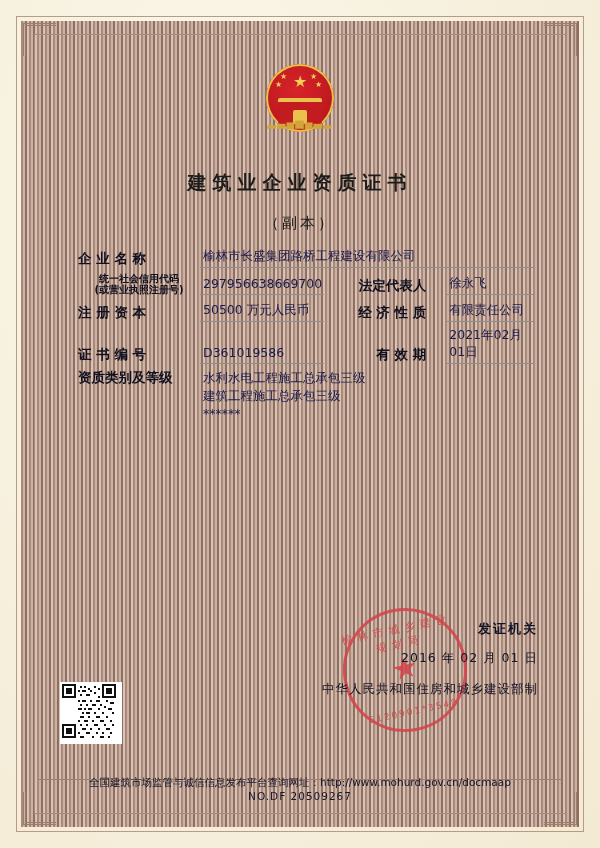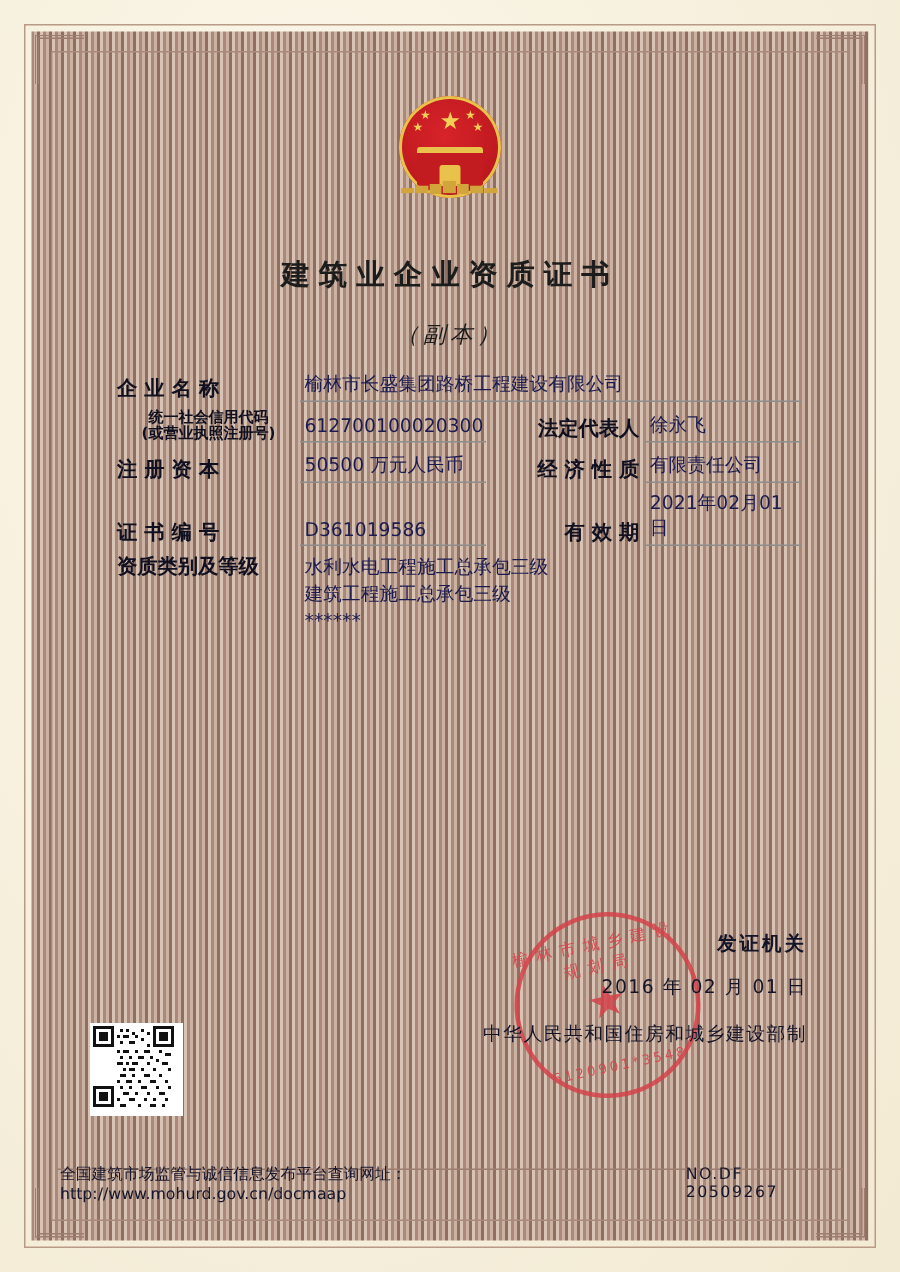--- a/index.html
+++ b/index.html
@@ -143,21 +143,20 @@
   }
   .subtitle {
     position: absolute;
     top: 176px;
     width: 100%;
     text-align: center;
     font-family: "DejaVu Sans", sans-serif;
     font-size: 15px;
     letter-spacing: 3px;
     color: #1c1c1c;
-    font-style: italic;
   }
 
   
   .fields {
     position: absolute;
     left: 40px;
     right: 28px;
     top: 208px;
     font-family: "DejaVu Sans", sans-serif;
     color: #14142a;
@@ -185,21 +184,21 @@
   }
   .half-left { display: flex; align-items: flex-end; width: 54%; }
   .half-right { display: flex; align-items: flex-end; flex: 1; margin-left: 6px; }
   .lbl.small2 {
     font-size: 10px;
     line-height: 11px;
     font-weight: bold;
     width: 122px;
     text-align: center;
   }
-  .lbl.mid { width: 96px; text-align: right; padding-right: 4px; }
+  .lbl.mid { width: 96px; text-align: right; padding-right: 20px; }
   .multi {
     flex: 1;
     font-size: 12.5px;
     color: #1b1b4f;
     line-height: 18px;
     padding-left: 3px;
   }
 
   
   .qr {
@@ -287,20 +286,21 @@
   }
   .footer {
     position: absolute;
     left: 2px; right: 2px; bottom: 8px;
     display: flex;
     justify-content: flex-start;
     align-items: center;
     font-family: "DejaVu Sans", sans-serif;
     font-size: 10.5px;
     color: #16162c;
+    flex-direction: column;
   }
   .footer .no { letter-spacing: 1px; }
 </style>
 </head>
 <body>
 
 <div id="certificate">
 
   <div class="border-outer"></div>
   <div class="border-band"></div>
@@ -333,21 +333,21 @@
         <div class="val">榆林市长盛集团路桥工程建设有限公司</div>
       </div>
 
 
       <div class="row">
         <div class="half-left">
           <div class="lbl small2">
             <div>统一社会信用代码</div>
             <div>(或营业执照注册号)</div>
           </div>
-          <div class="val">612700100020300</div>
+          <div class="val">297956638669700</div>
         </div>
         <div class="half-right">
           <div class="lbl mid">法定代表人</div>
           <div class="val">徐永飞</div>
         </div>
       </div>
 
       <div class="row">
         <div class="half-left">
           <div class="lbl w120">注 册 资 本</div>

